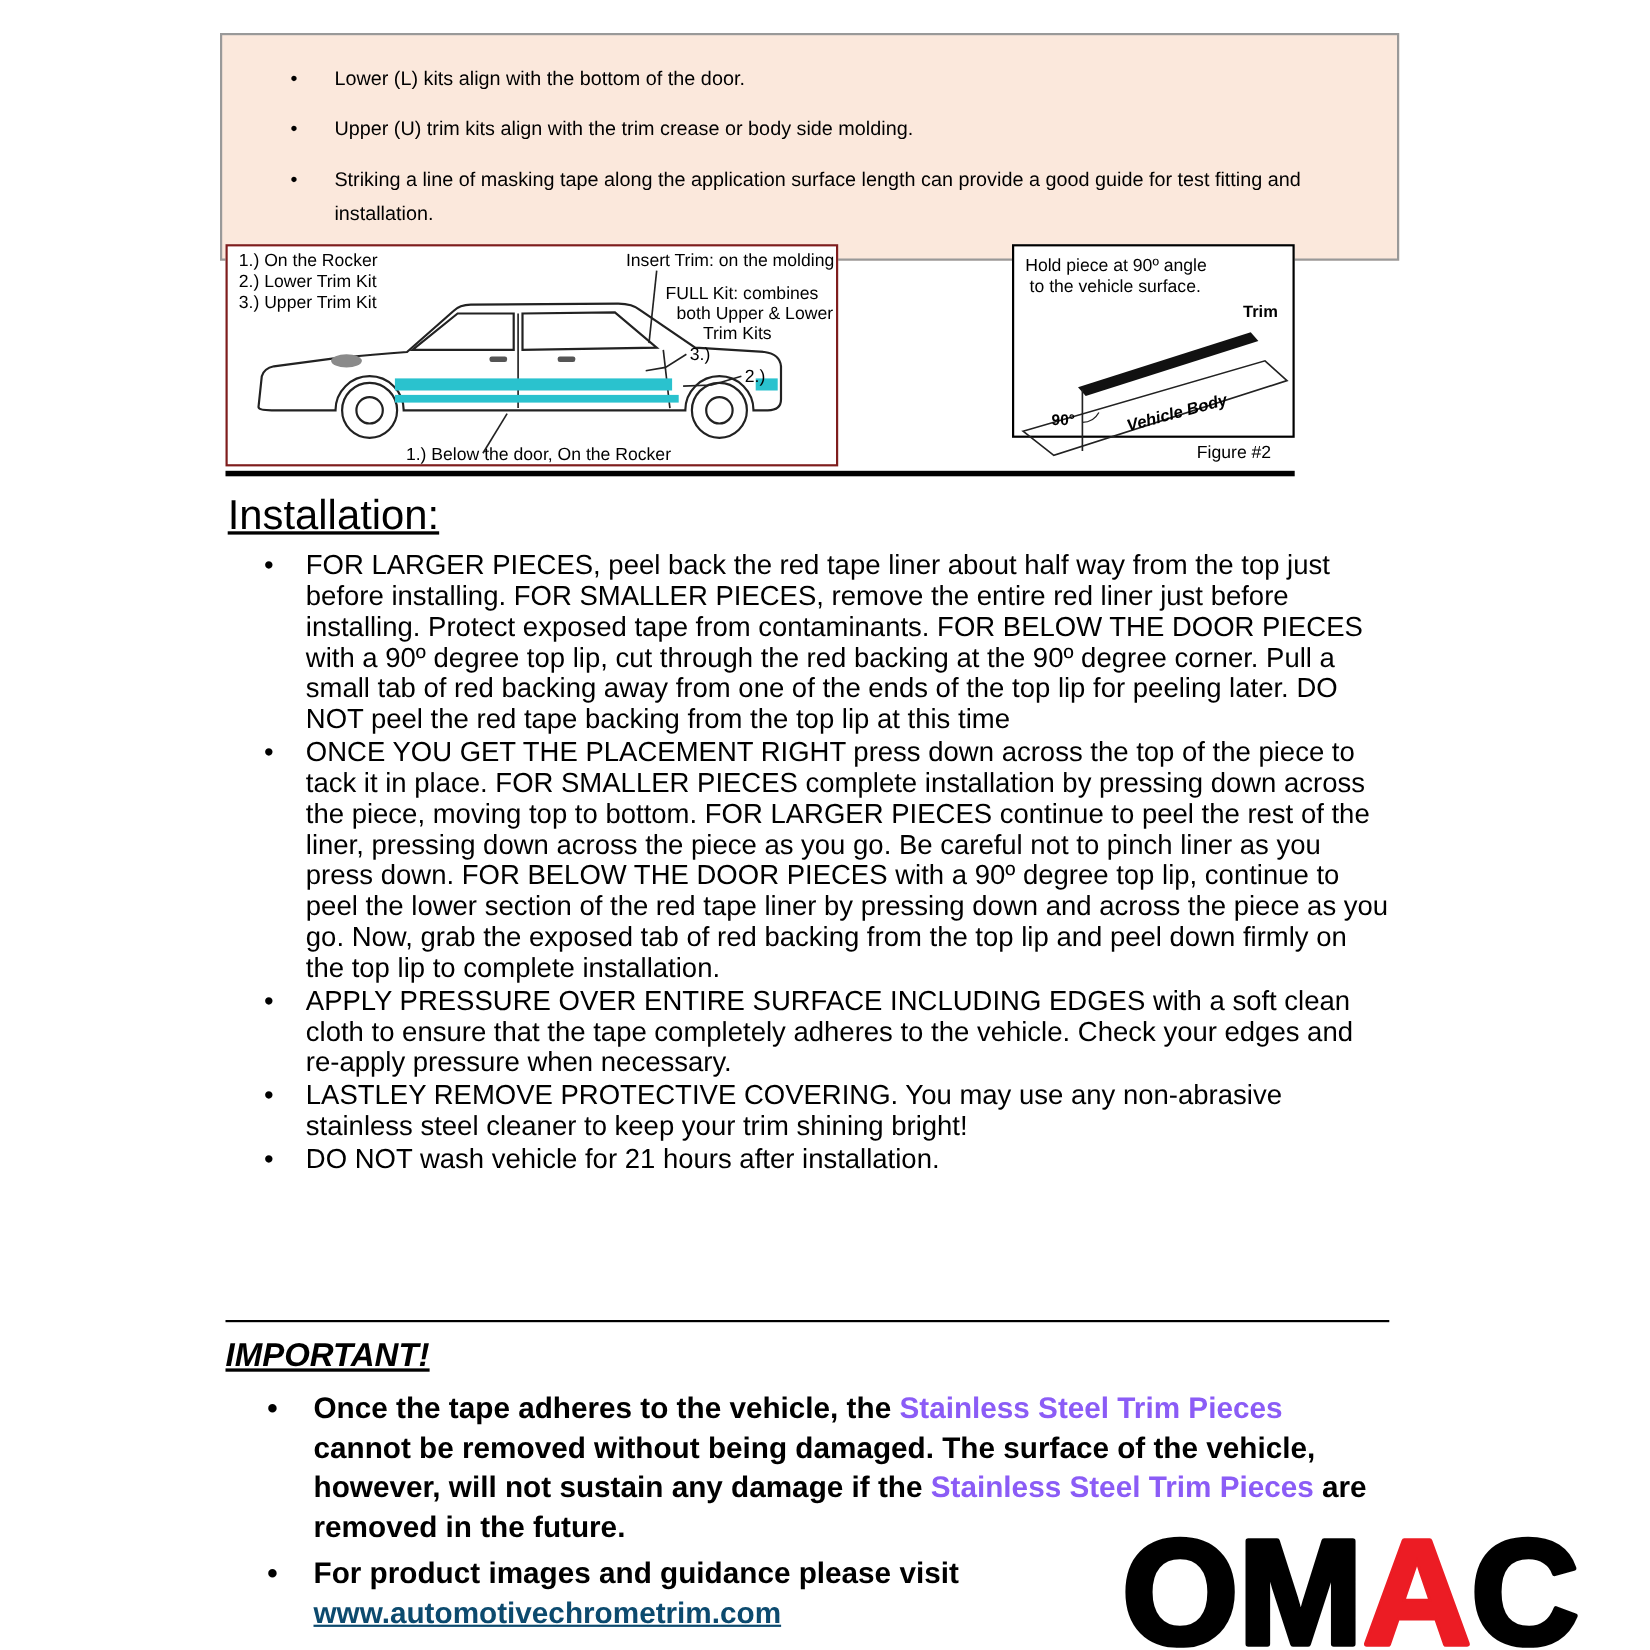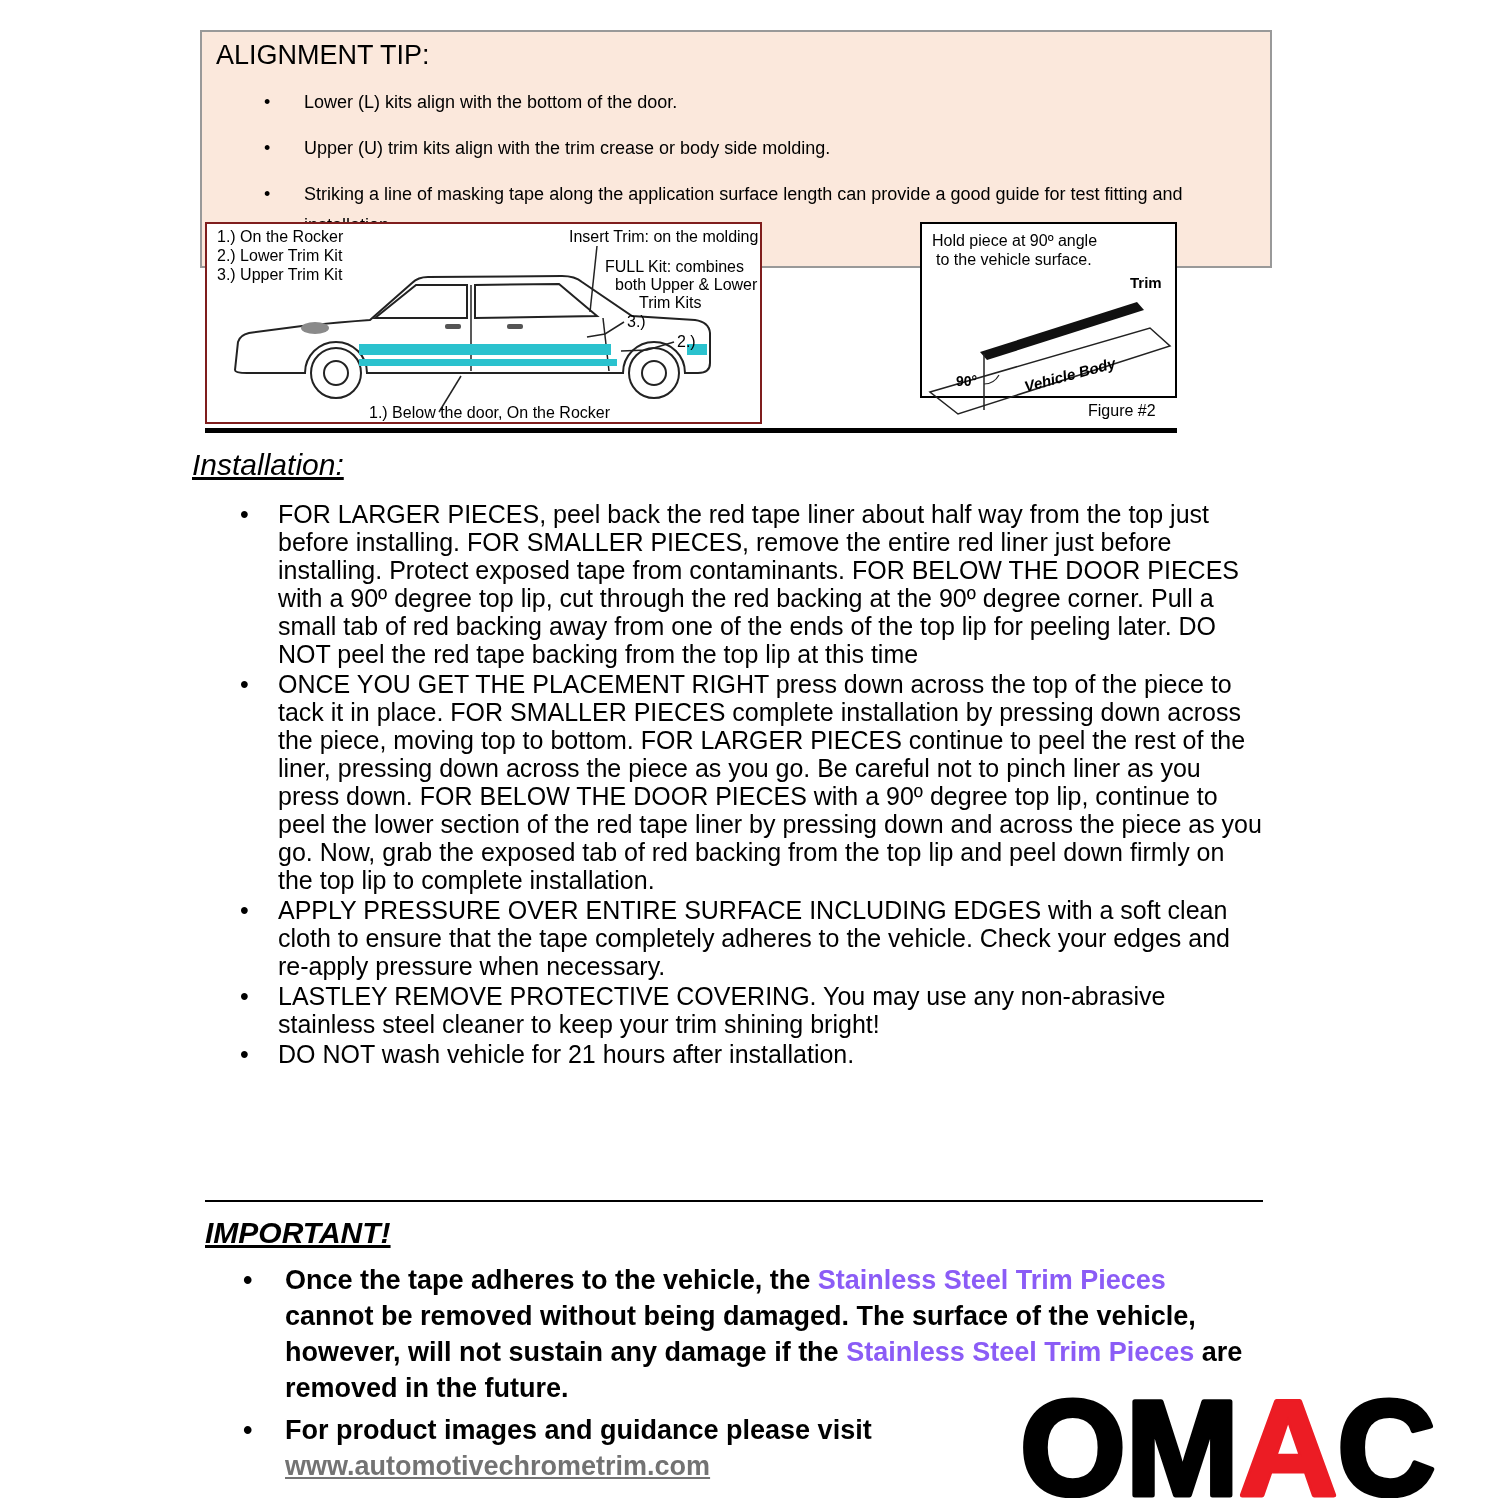--- a/index.html
+++ b/index.html
@@ -32,22 +32,22 @@
     position:absolute; left:205px; top:222px; width:972px; height:211px;
     border-bottom:5px solid #000;
     display:flex; justify-content:space-between;
   }
   .car-box { width:557px; height:202px; border:2px solid #7f1d1d; background:#fff; }
   .fig2-box { width:257px; height:176px; border:2px solid #000; background:#fff; }
   svg text { font-family:"Liberation Sans", sans-serif; fill:#000; }
 
   
   .install-heading {
-    position:absolute; left:192px; top:448px;
-    font-size:30px; font-style:italic; text-decoration:underline;
+    position:absolute; left:207px; top:448px;
+    font-size:38px; text-decoration:underline;
   }
   .install-list {
     position:absolute; left:205px; top:500px; width:1060px; list-style:none;
   }
   .install-list li {
     position:relative; font-size:25px; line-height:28px; padding-left:73px;
     margin-bottom:2px;
   }
   .install-list li::before { content:"•"; position:absolute; left:35px; }
 
@@ -59,32 +59,31 @@
     position:absolute; left:205px; top:1216px;
     font-size:30px; font-weight:bold; font-style:italic; text-decoration:underline;
   }
   .important-list { position:absolute; left:205px; top:1262px; width:1055px; list-style:none; }
   .important-list li {
     position:relative; font-size:27px; font-weight:bold; line-height:36px;
     padding-left:80px; margin-bottom:6px;
   }
   .important-list li::before { content:"•"; position:absolute; left:38px; }
   .red-text { color:#8b5cf6; }
-  .link { color:#737373; text-decoration:underline; cursor:pointer; }
+  .link { color:#0c4a6e; text-decoration:underline; cursor:pointer; }
 
   
   .logo-wrap { position:absolute; top:1396px; right:12px; width:470px; height:102px; }
 </style>
 </head>
 <body>
 
 <div class="page">
 
   <div class="tip-box">
-    <div class="tip-title">ALIGNMENT TIP:</div>
     <ul class="tip-list">
       <li>Lower (L) kits align with the bottom of the door.</li>
       <li>Upper (U) trim kits align with the trim crease or body side molding.</li>
       <li>Striking a line of masking tape along the application surface length can provide a good guide for test fitting and installation.</li>
     </ul>
   </div>
 
   <div class="diagram-row">
 
     <div class="car-box">

